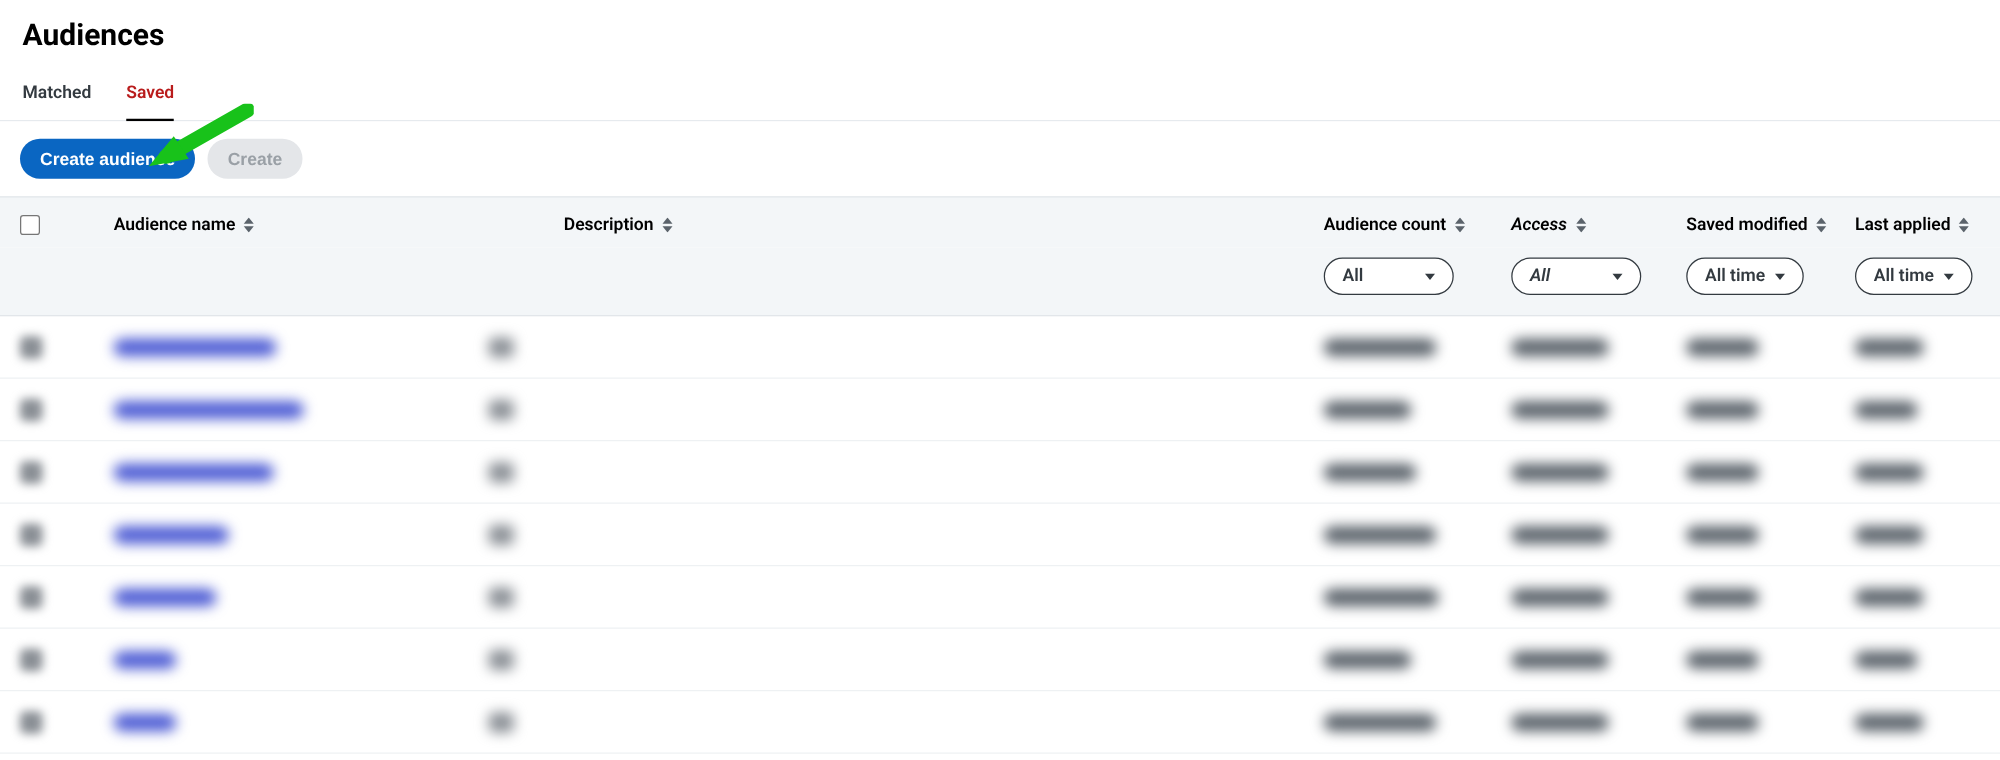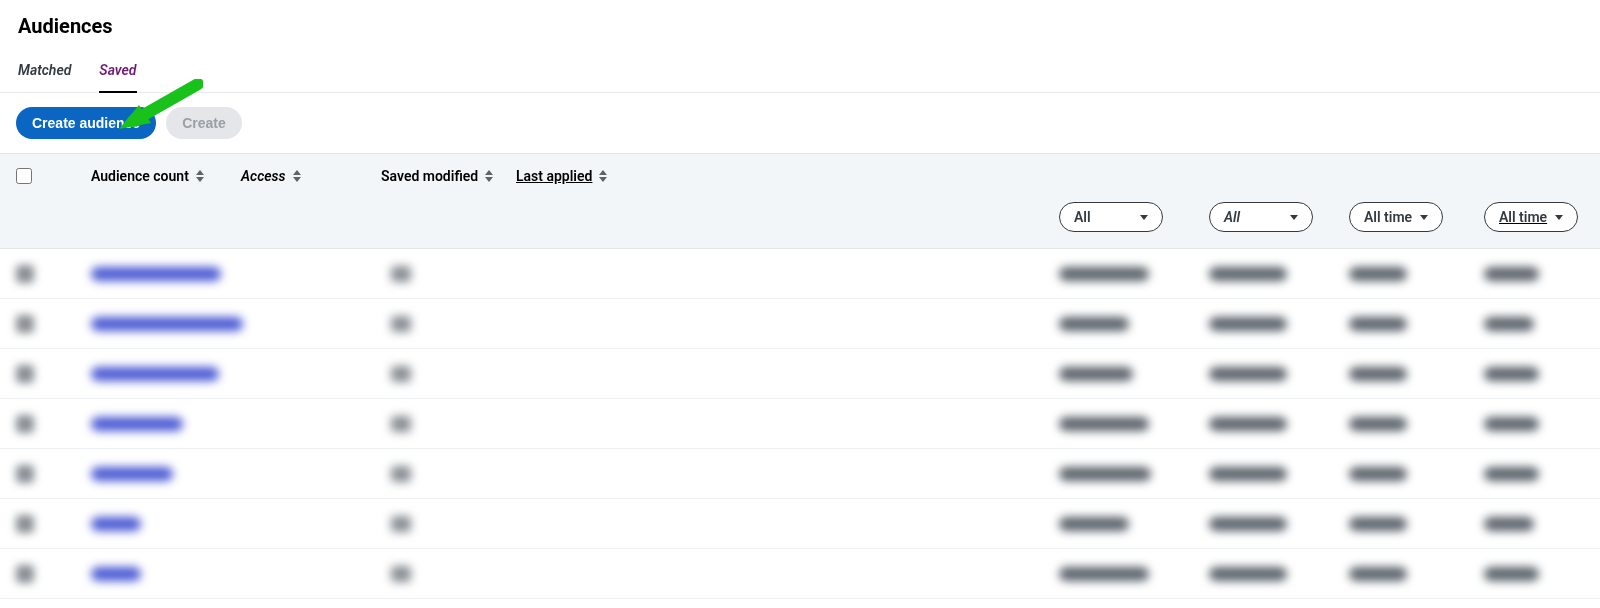--- a/index.html
+++ b/index.html
@@ -7,41 +7,40 @@
     font-family: -apple-system, BlinkMacSystemFont, "Segoe UI", Roboto, Helvetica, Arial, sans-serif;
     font-size: 14px;
     color: #000;
     background: #fff;
     width: 1600px;
   }
   .page-header {
     padding: 14px 18px 10px 18px;
   }
   .page-title {
-    font-size: 20px;
+    font-size: 24px;
     font-weight: 700;
   }
   .tabs {
     display: flex;
     gap: 28px;
     padding: 0 18px;
     border-bottom: 1px solid #e6eaee;
     position: relative;
   }
   .tab {
     padding: 14px 0 14px 0;
     font-size: 14px;
     font-weight: 600;
     color: #333a40;
     cursor: pointer;
     position: relative;
-    font-style: italic;
   }
   .tab.active {
-    color: #701a75;
+    color: #b91c1c;
   }
   .tab.active::after {
     content: "";
     position: absolute;
     left: 0;
     right: 0;
     bottom: -1px;
     height: 2px;
     background: #000;
   }
@@ -101,21 +100,21 @@
     background: #f3f6f8;
     padding: 8px 16px 16px 16px;
     border-bottom: 1px solid #e2e6ea;
   }
   .col-checkbox { width: 75px; display:flex; align-items:center; }
   .col-name { width: 360px; }
   .col-desc { flex: 1; }
   .col-count { width: 150px; }
   .col-access { width: 140px; font-style: italic; }
   .col-modified { width: 135px; }
-  .col-applied { width: 100px; text-align:center;text-decoration:underline; }
+  .col-applied { width: 100px; text-align:center; }
   .col-header { display:flex; align-items:center; gap:6px; }
   .sort-icon {
     display:inline-flex;
     flex-direction:column;
     line-height:0;
   }
   .sort-icon svg { display:block; }
   input[type="checkbox"].hdr-check {
     width: 16px; height:16px; accent-color:#0a66c2; cursor:pointer;
   }
@@ -198,20 +197,42 @@
     <div class="toolbar">
       <button class="btn btn-primary">Create audience</button>
       <button class="btn btn-disabled">Create</button>
     </div>
 
     <div class="table-area">
       <div class="thead-row">
         <div class="col-checkbox">
           <input type="checkbox" class="hdr-check" style="">
         </div>
+        <div class="col-name col-header">
+          <span>Audience name</span>
+          <span class="sort-icon">
+            <svg width="10" height="6">
+                <path d="M5 0 L9 5 L1 5 Z" fill="#5b636b"></path>
+              </svg>
+            <svg width="10" height="6">
+                <path d="M5 6 L9 1 L1 1 Z" fill="#5b636b"></path>
+              </svg>
+          </span>
+        </div>
+        <div class="col-desc col-header">
+          <span>Description</span>
+          <span class="sort-icon">
+            <svg width="10" height="6">
+                <path d="M5 0 L9 5 L1 5 Z" fill="#5b636b"></path>
+              </svg>
+            <svg width="10" height="6">
+                <path d="M5 6 L9 1 L1 1 Z" fill="#5b636b"></path>
+              </svg>
+          </span>
+        </div>
         <div class="col-count col-header">
           <span>Audience count</span>
           <span class="sort-icon">
             <svg width="10" height="6">
                 <path d="M5 0 L9 5 L1 5 Z" fill="#5b636b"></path>
               </svg>
             <svg width="10" height="6">
                 <path d="M5 6 L9 1 L1 1 Z" fill="#5b636b"></path>
               </svg>
           </span>

